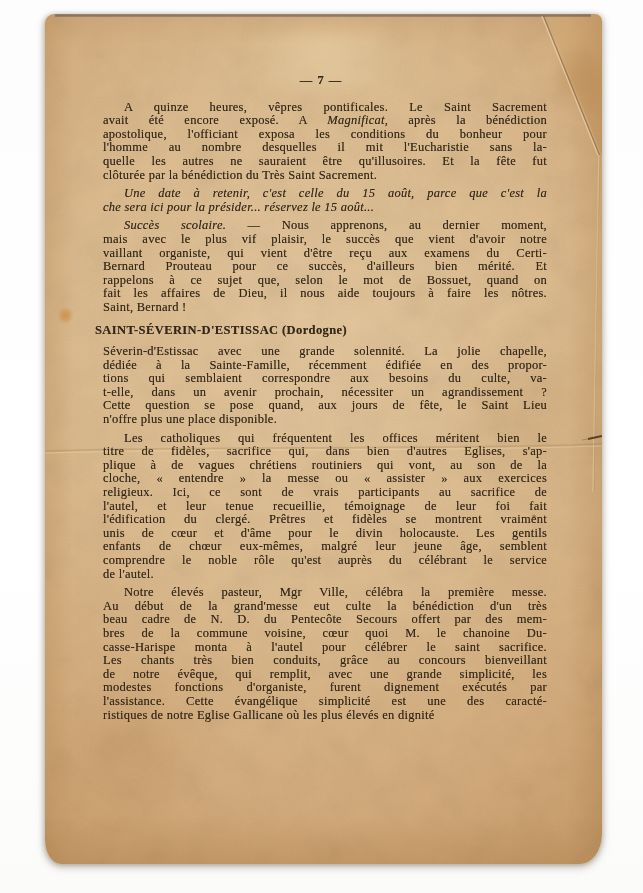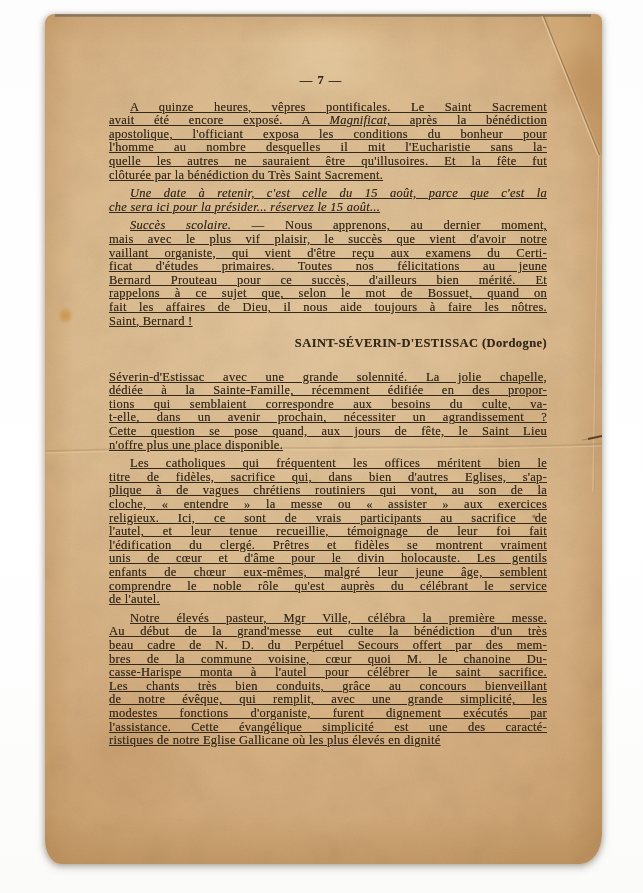--- a/index.html
+++ b/index.html
@@ -81,31 +81,31 @@
     line-height: 13.6px;
     letter-spacing: 0.25px;
     text-shadow: 0 0 0.5px rgba(52,40,26,0.55);
   }
   .page-number {
     text-align: center;
     font-weight: bold;
     margin-bottom: 13px;
     letter-spacing: 1px;
   }
-  .para { margin: 0 0 5px 14px; text-decoration: underline; }
+  .para { margin: 0 0 5px 8px; }
   .para.italic { font-style: italic; }
   .line { text-align: justify; text-align-last: justify; }
   .line.first { text-indent: 21px; }
   .line.last { text-align-last: left; }
   .it { font-style: italic; }
   .heading {
-    text-align: right;
+    text-align: left;
     font-weight: bold;
     letter-spacing: 0.4px;
-    margin: 9px 0 20px 0;
+    margin: 9px 0 8px 0;
   }
 </style>
 </head>
 <body>
 
 <div class="scan">
   <div class="paper">
 
     <svg class="grain mottle" xmlns="http://www.w3.org/2000/svg">
       <filter id="mottle-f">
@@ -162,21 +162,20 @@
             <div class="line last">clôturée par la bénédiction du Très Saint Sacrement.</div>
           </div>
           <div class="para italic">
             <div class="line first">Une date à retenir, c'est celle du 15 août, parce que c'est la</div>
             <div class="line last">che sera ici pour la présider... réservez le 15 août...</div>
           </div>
           <div class="para">
             <div class="line first"><span class="it">Succès scolaire.</span><span> — Nous apprenons, au dernier moment,</span></div>
             <div class="line">mais avec le plus vif plaisir, le succès que vient d'avoir notre</div>
             <div class="line">vaillant organiste, qui vient d'être reçu aux examens du Certi-</div>
-            <div class="line">ficat d'études primaires. Toutes nos félicitations au jeune</div>
             <div class="line">Bernard Prouteau pour ce succès, d'ailleurs bien mérité. Et</div>
             <div class="line">rappelons à ce sujet que, selon le mot de Bossuet, quand on</div>
             <div class="line">fait les affaires de Dieu, il nous aide toujours à faire les nôtres.</div>
             <div class="line last">Saint, Bernard !</div>
           </div>
           <div class="heading">SAINT-SÉVERIN-D'ESTISSAC (Dordogne)</div>
           <div class="para">
             <div class="line">Séverin-d'Estissac avec une grande solennité. La jolie chapelle,</div>
             <div class="line">dédiée à la Sainte-Famille, récemment édifiée en des propor-</div>
             <div class="line">tions qui semblaient correspondre aux besoins du culte, va-</div>
@@ -193,21 +192,21 @@
             <div class="line">l'autel, et leur tenue recueillie, témoignage de leur foi fait</div>
             <div class="line">l'édification du clergé. Prêtres et fidèles se montrent vraiment</div>
             <div class="line">unis de cœur et d'âme pour le divin holocauste. Les gentils</div>
             <div class="line">enfants de chœur eux-mêmes, malgré leur jeune âge, semblent</div>
             <div class="line">comprendre le noble rôle qu'est auprès du célébrant le service</div>
             <div class="line last">de l'autel.</div>
           </div>
           <div class="para">
             <div class="line first">Notre élevés pasteur, Mgr Ville, célébra la première messe.</div>
             <div class="line">Au début de la grand'messe eut culte la bénédiction d'un très</div>
-            <div class="line">beau cadre de N. D. du Perpétuel Secours offert par des mem-</div>
+            <div class="line">beau cadre de N. D. du Pentecôte Secours offert par des mem-</div>
             <div class="line">bres de la commune voisine, cœur quoi M. le chanoine Du-</div>
             <div class="line">casse-Harispe monta à l'autel pour célébrer le saint sacrifice.</div>
             <div class="line">Les chants très bien conduits, grâce au concours bienveillant</div>
             <div class="line">de notre évêque, qui remplit, avec une grande simplicité, les</div>
             <div class="line">modestes fonctions d'organiste, furent dignement exécutés par</div>
             <div class="line">l'assistance. Cette évangélique simplicité est une des caracté-</div>
             <div class="line last">ristiques de notre Eglise Gallicane où les plus élevés en dignité</div>
           </div>
         </div>
     </div>

